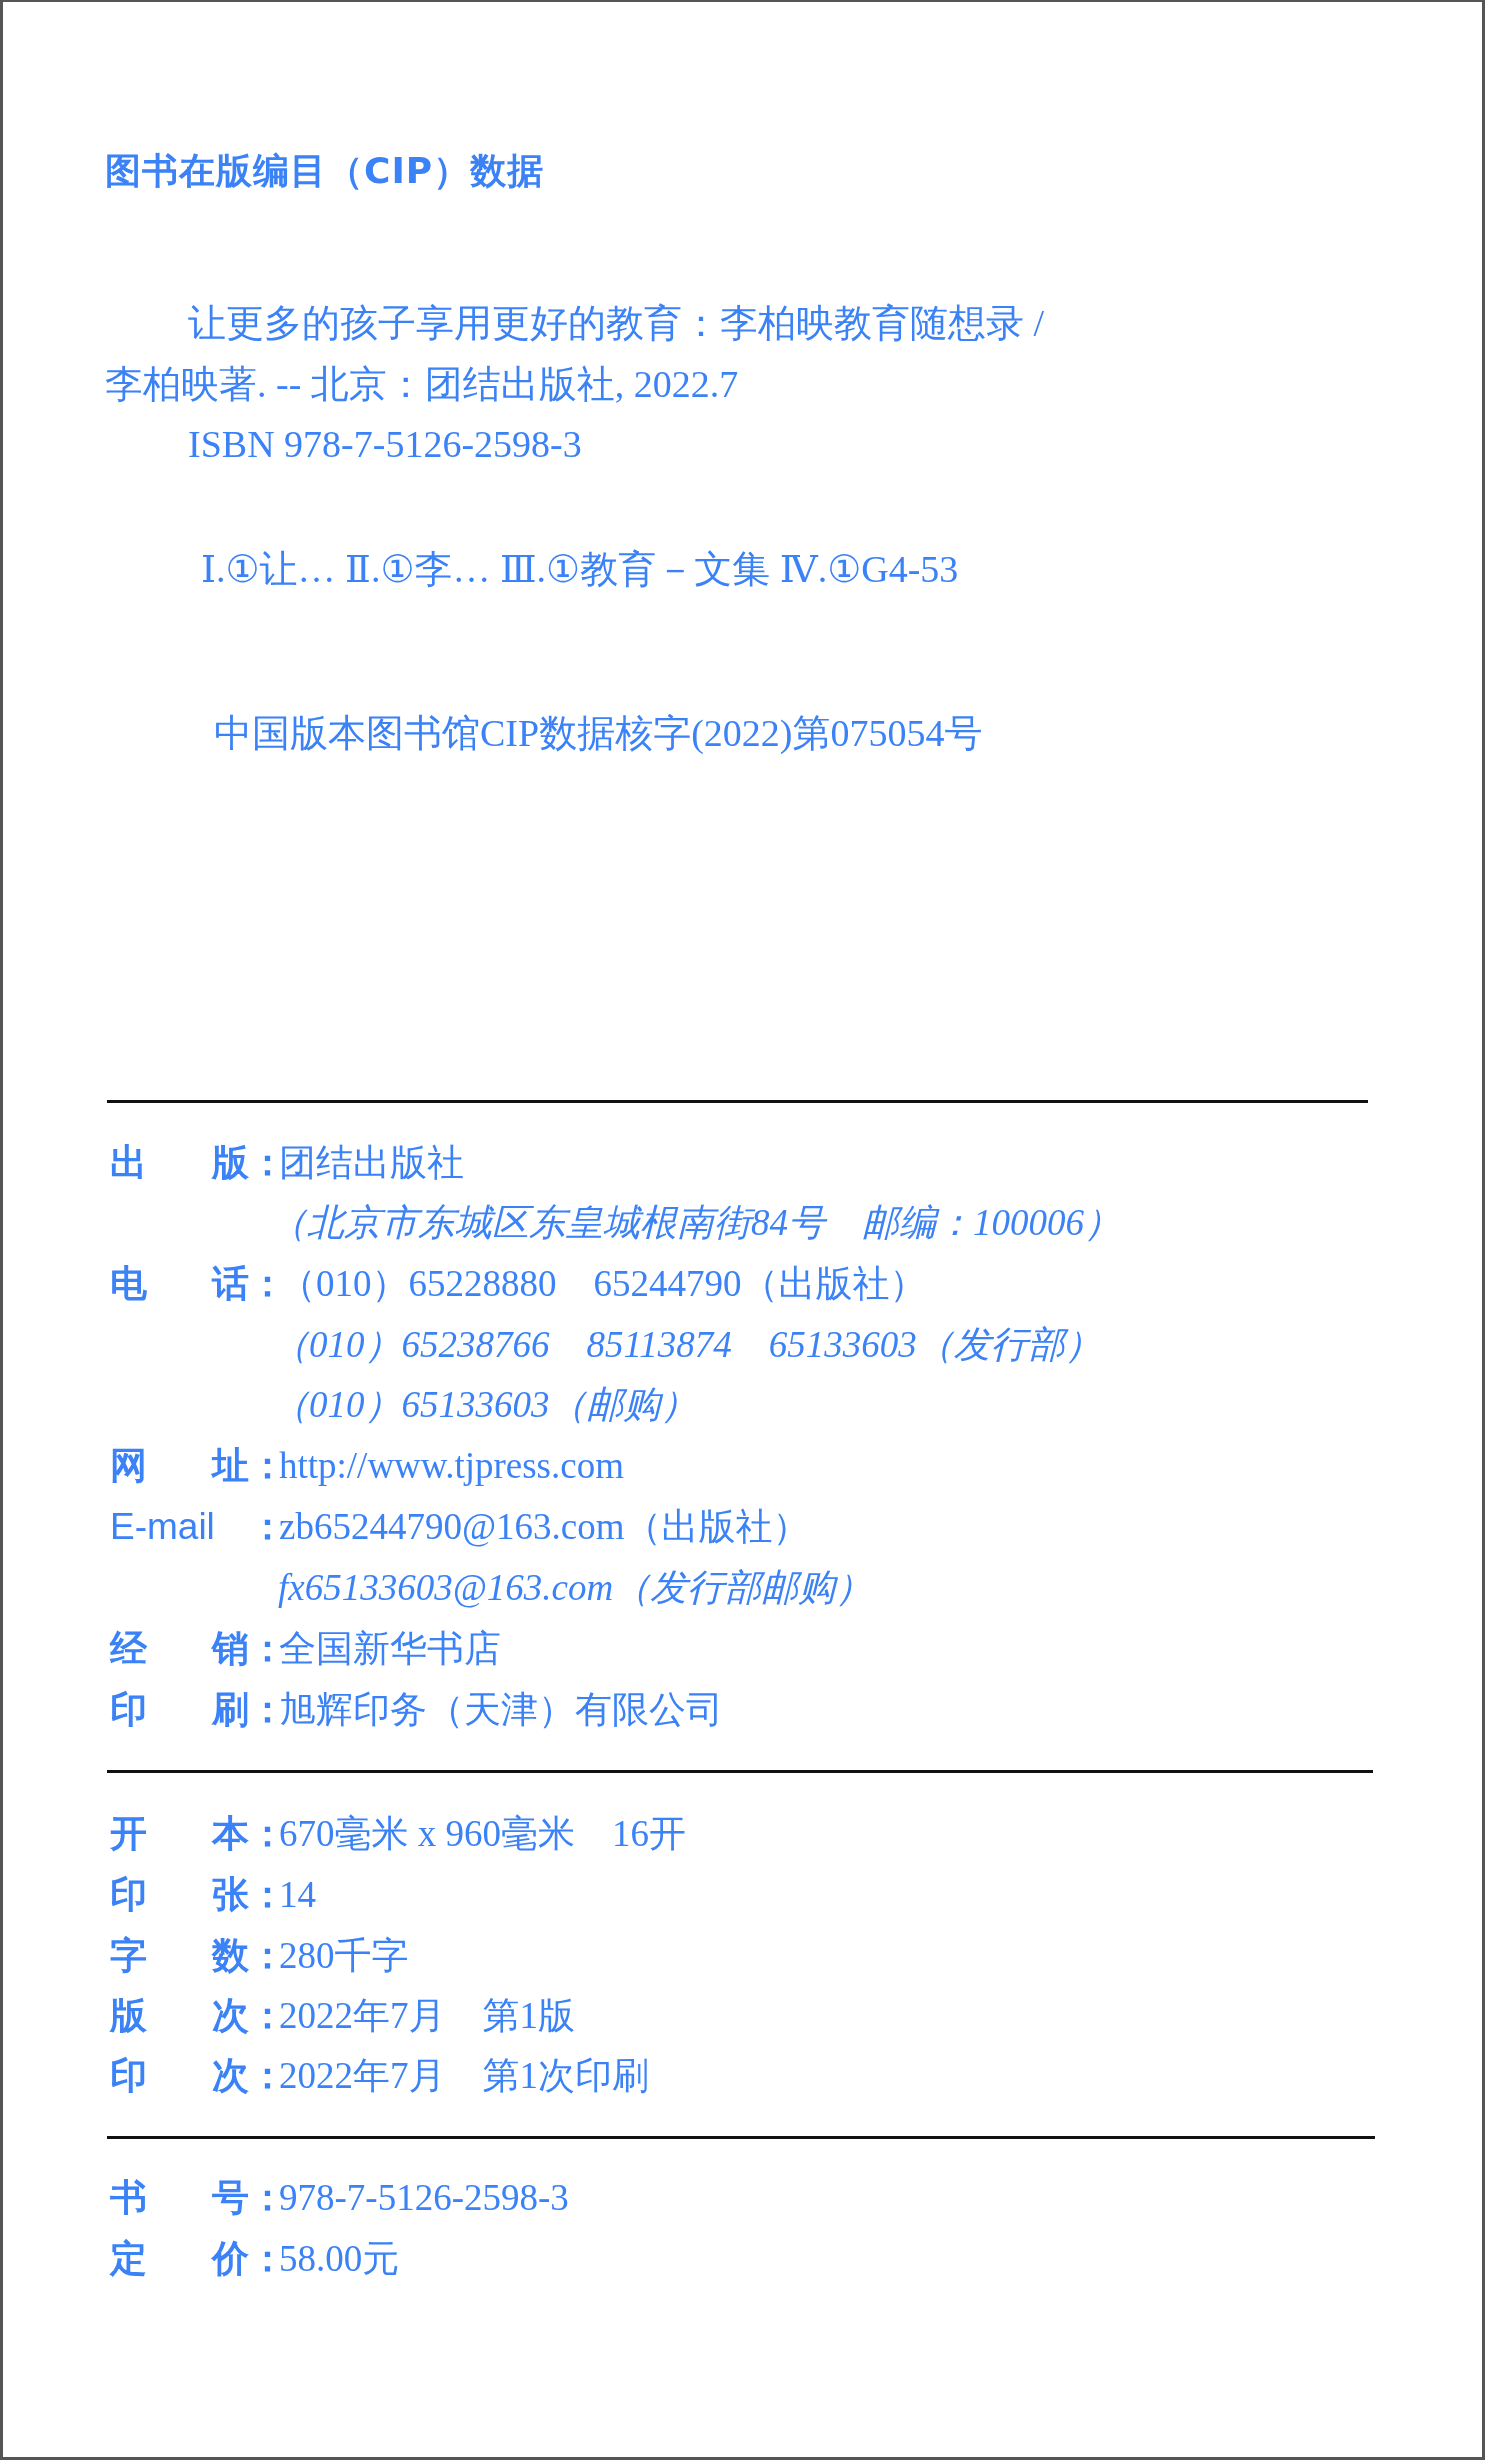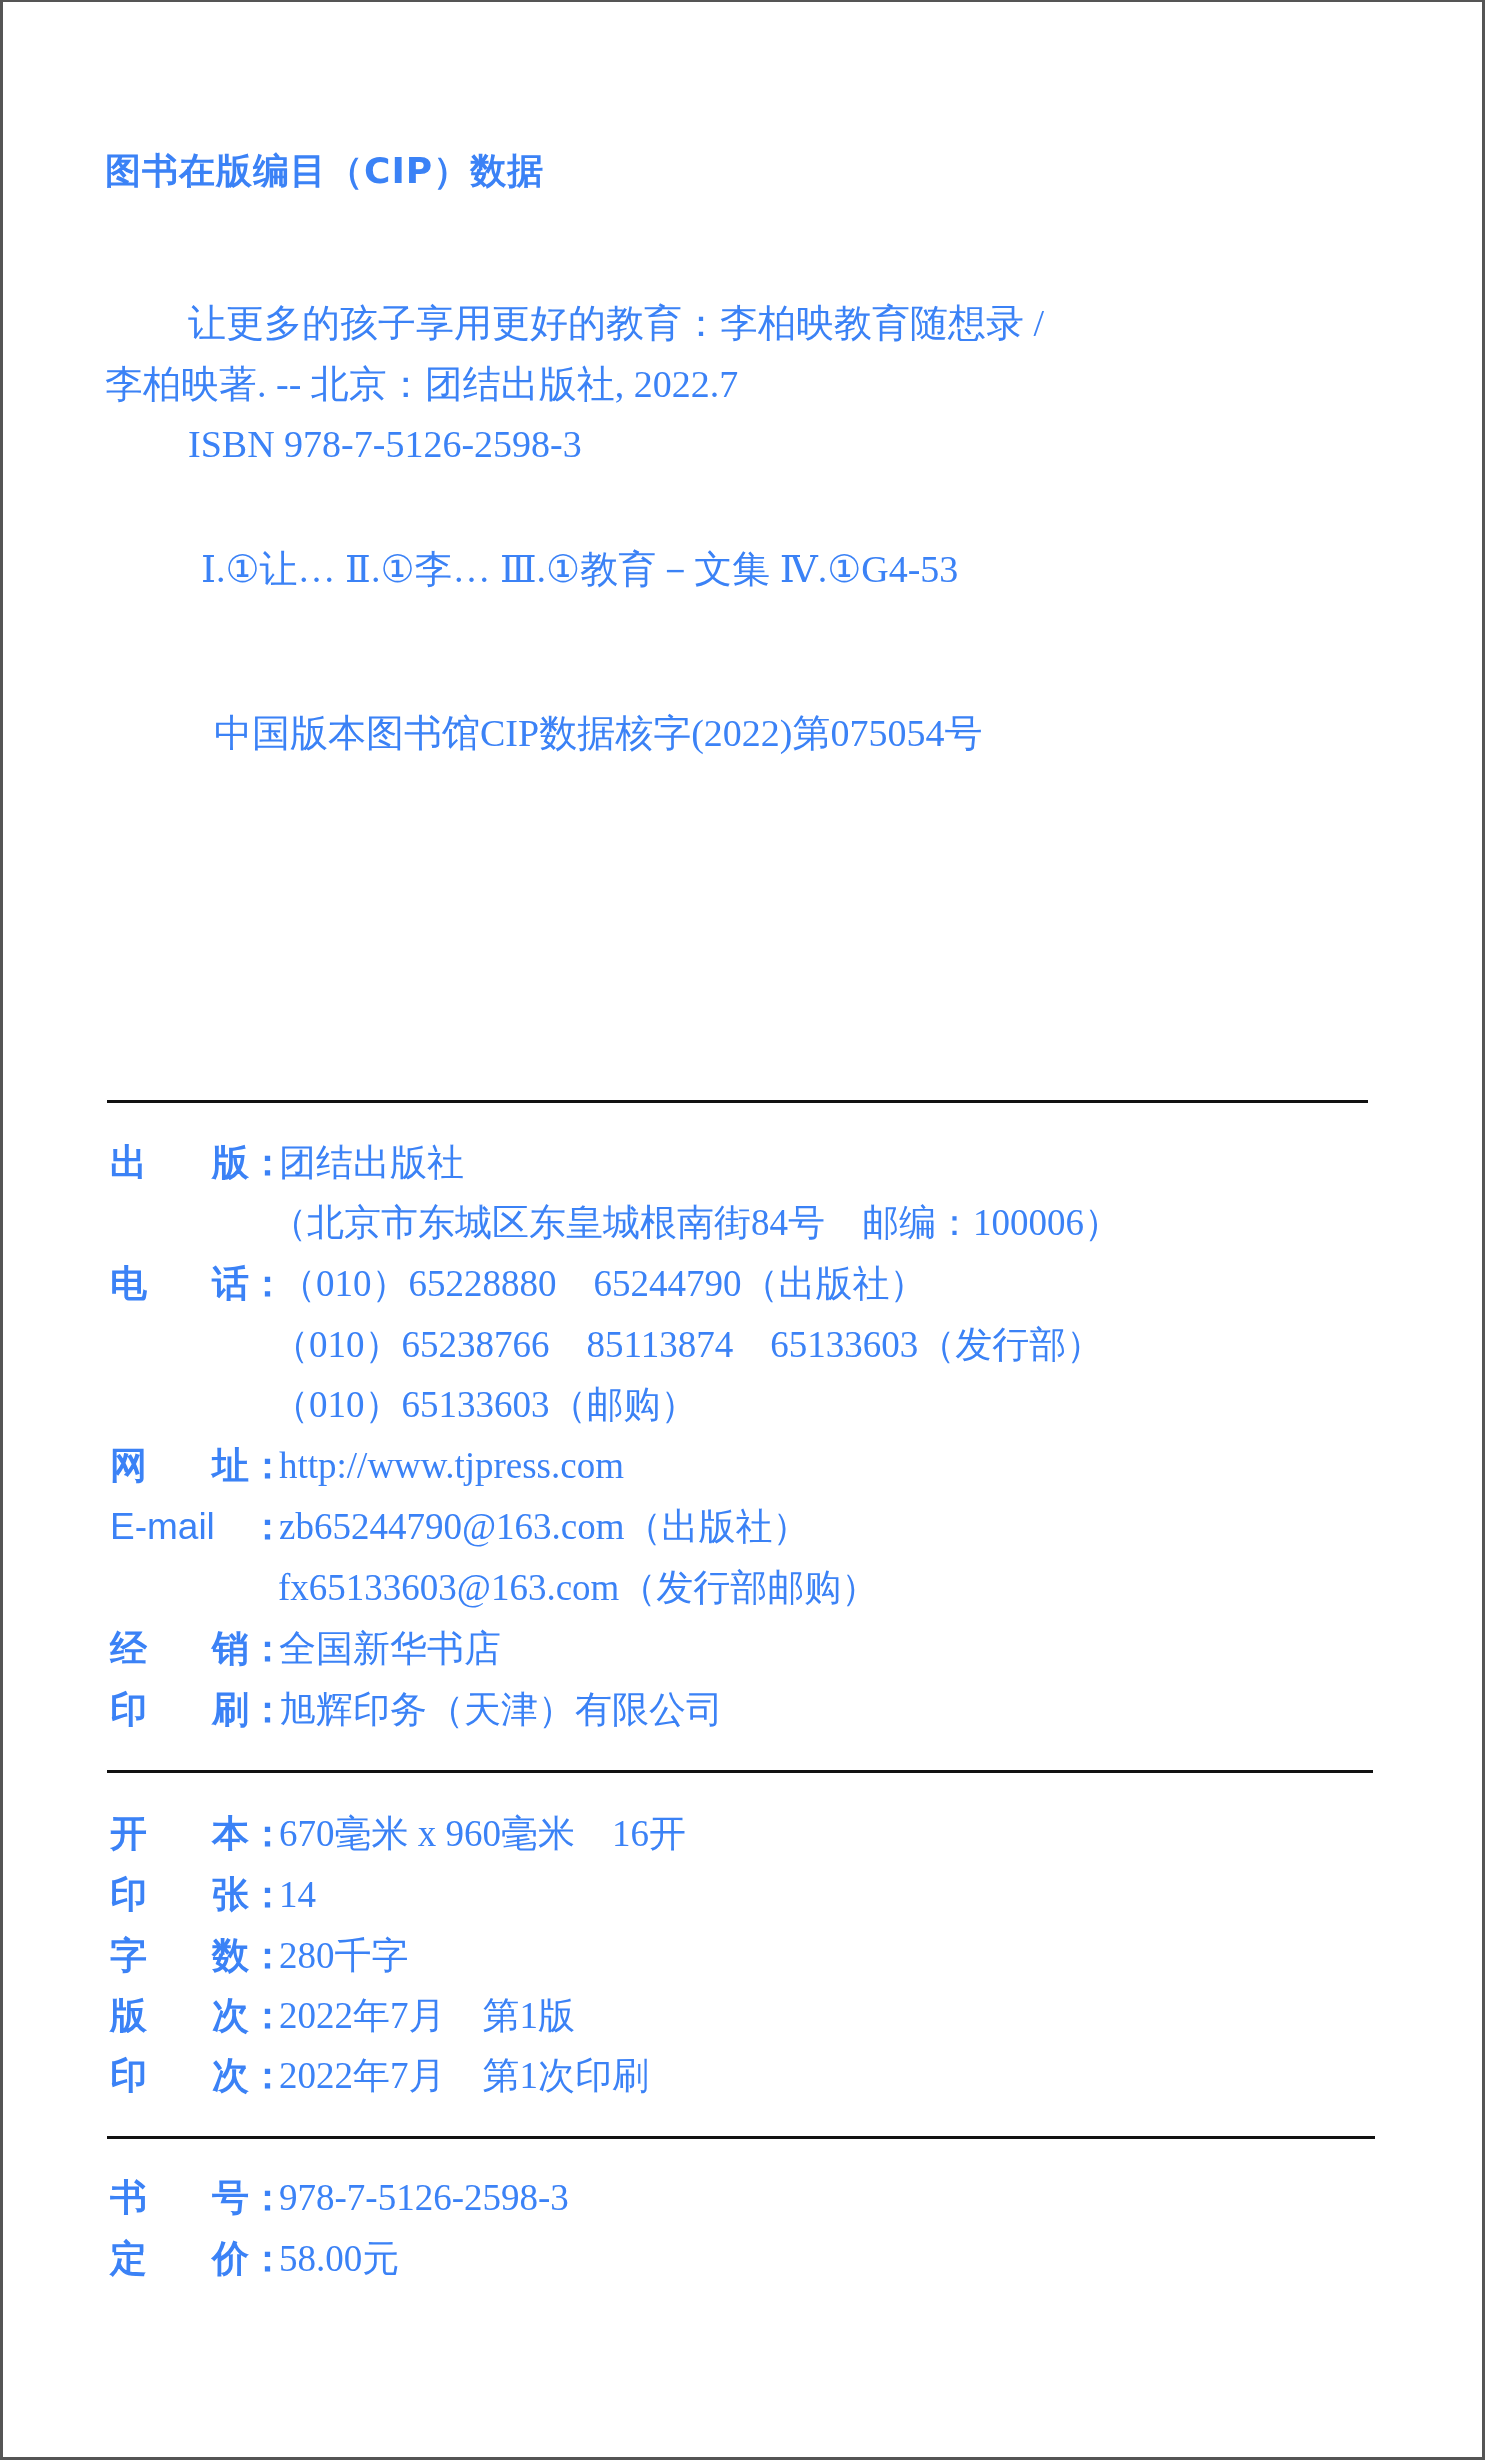--- a/index.html
+++ b/index.html
@@ -30,21 +30,21 @@
     display: inline-flex; justify-content: space-between; width: 139px;
     font-family: "DejaVu Sans", "Liberation Sans", sans-serif; font-weight: bold;
   }
   .lbl.mail { font-family: Liberation Sans, sans-serif; font-weight: normal; width: 139px; }
   .colon {
     width: 30px; display: inline-block;
     font-family: "DejaVu Sans", "Liberation Sans", sans-serif; font-weight: bold;
   }
   .val { display: inline-block; }
   .cont { position: absolute; white-space: nowrap; font-size: 37px; line-height: 44px;
-    font-family: "Liberation Serif", "DejaVu Serif", serif; }
+    font-family: "Liberation Serif", "DejaVu Serif", serif; font-style: italic; }
 </style>
 </head>
 <body>
 
 <div class="page">
 
   <div class="heading">图书在版编目（CIP）数据</div>
 
   <div class="cip-line" style="left:185px; top:299px;">让更多的孩子享用更好的教育：李柏映教育随想录 /</div>
   <div class="cip-line" style="left:102px; top:360px;">李柏映著. -- 北京：团结出版社, 2022.7</div>

